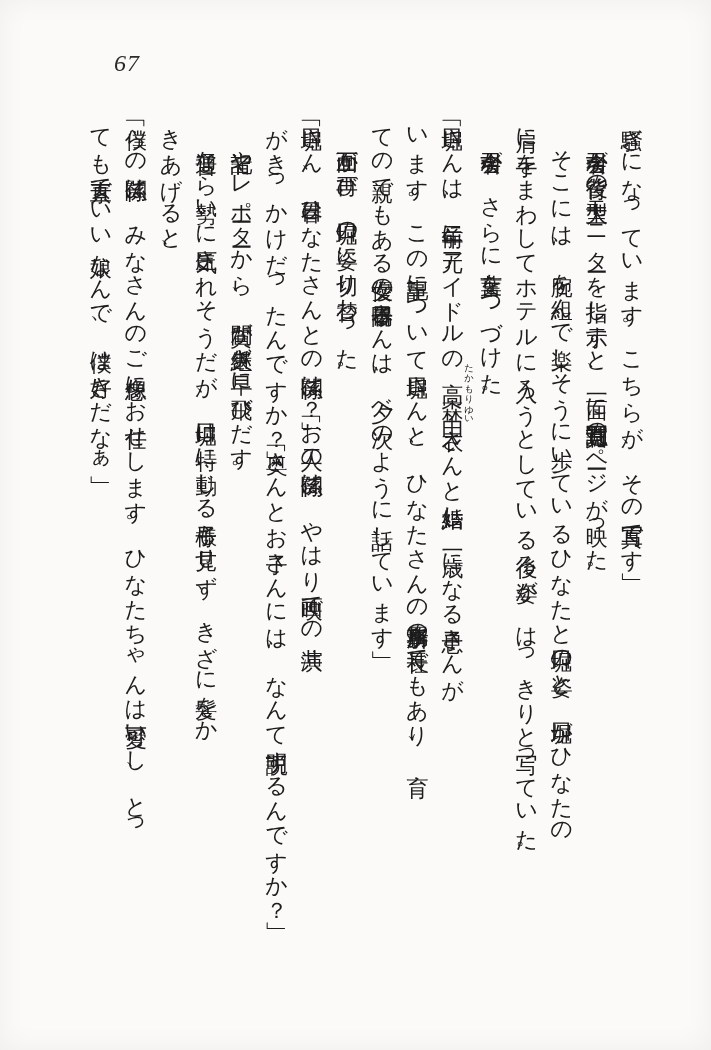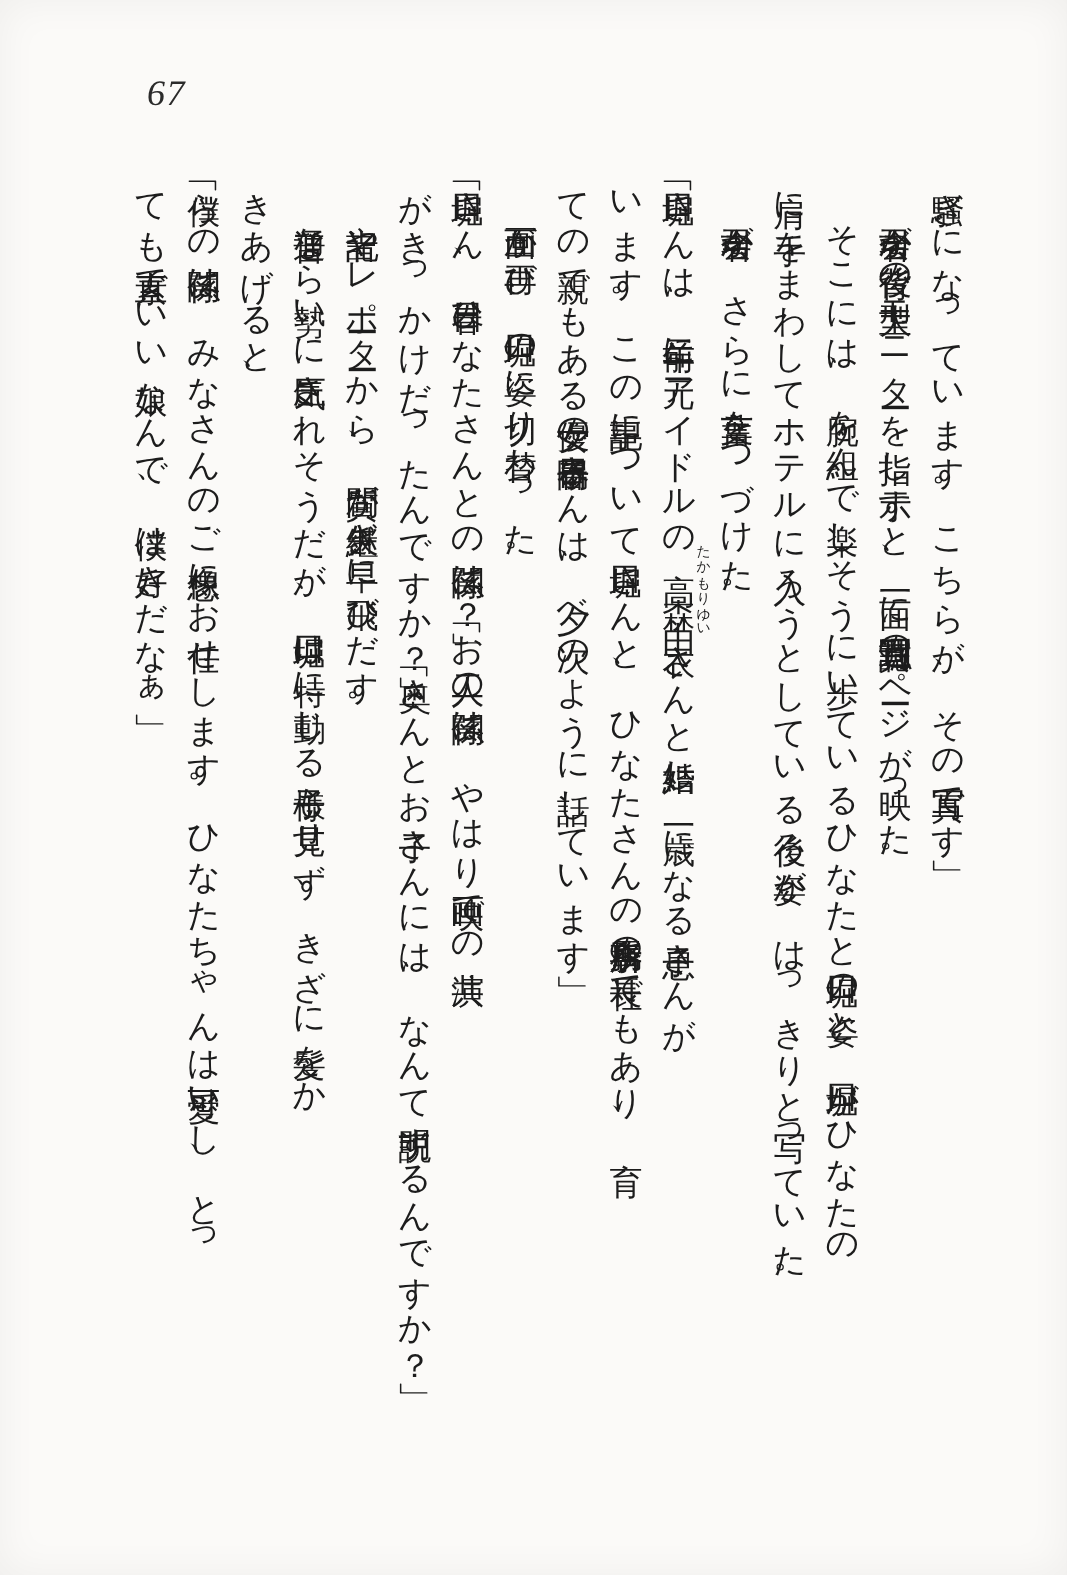--- a/index.html
+++ b/index.html
@@ -16,21 +16,21 @@
   }
   .book-page {
     position: absolute;
     inset: 0;
     background: #fbfaf8;
     box-shadow: inset 0 0 28px rgba(0,0,0,0.05);
   }
   .page-number {
     position: absolute;
     top: 50px;
-    left: 98px;
+    left: 114px;
     font-size: 24px;
     font-style: italic;
     color: #2b2b2b;
     letter-spacing: 1px;
   }
   .page-text {
     position: absolute;
     top: 113px;
     right: 61px;
     height: 880px;

